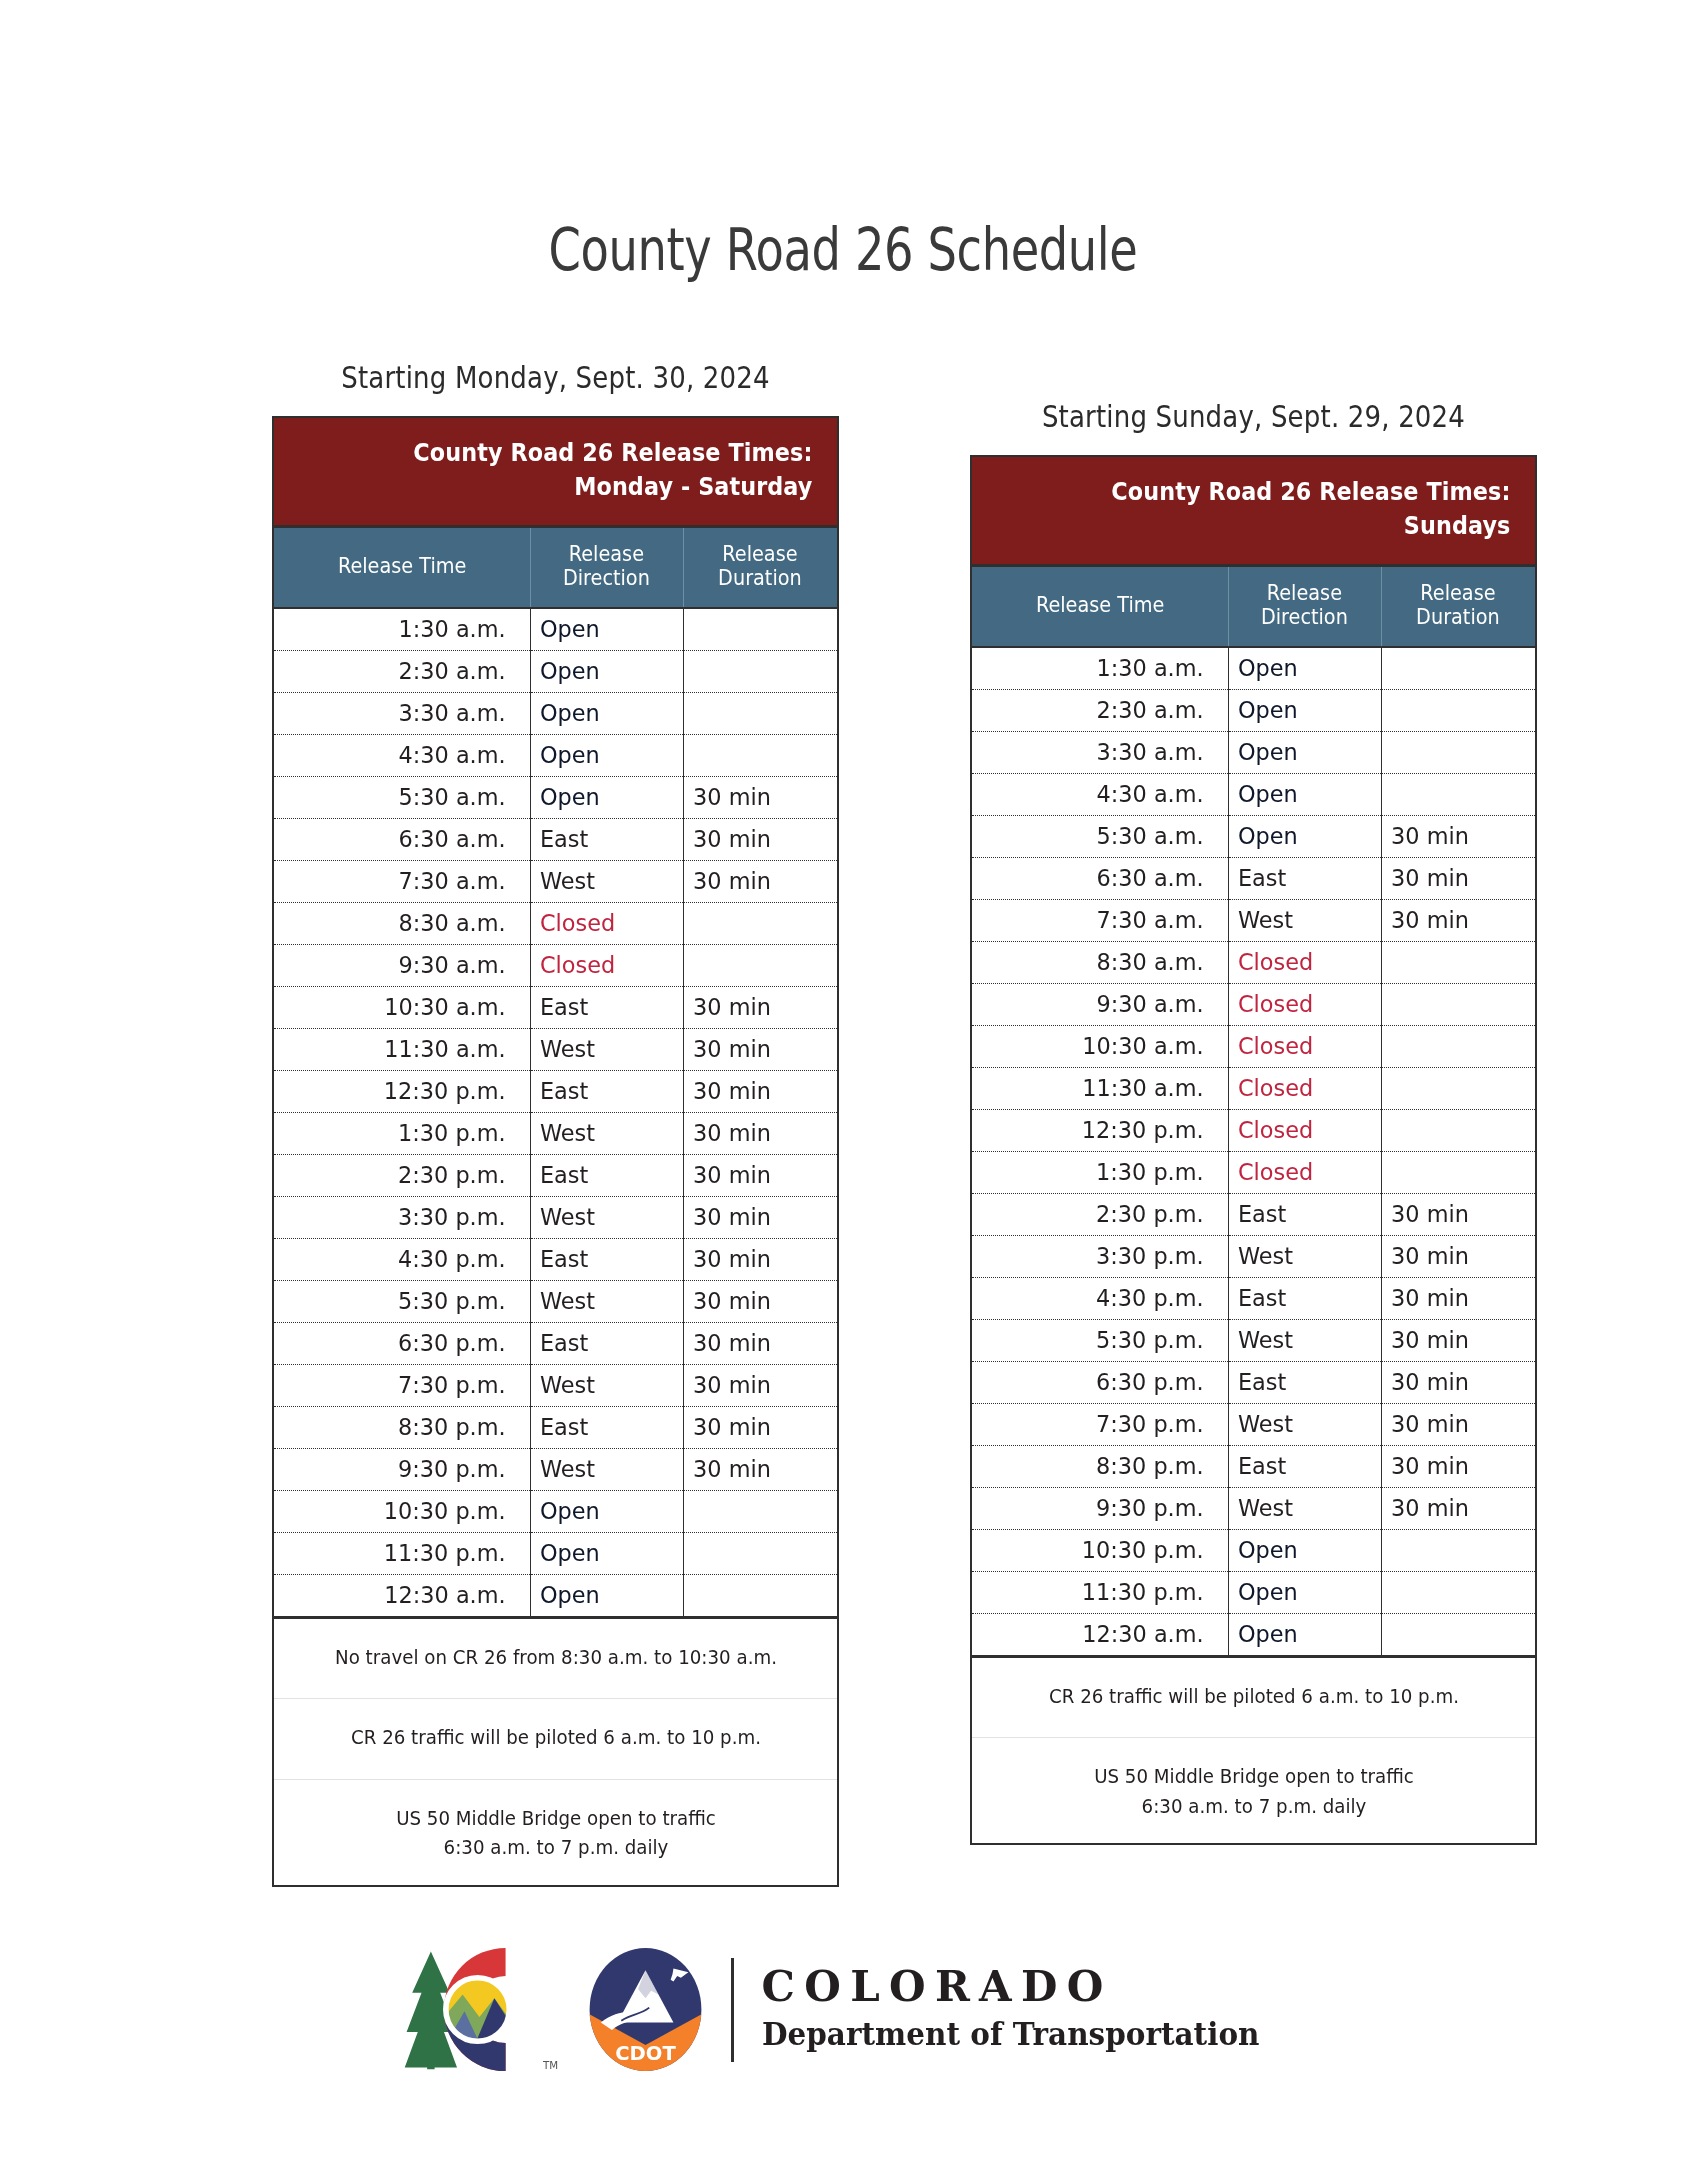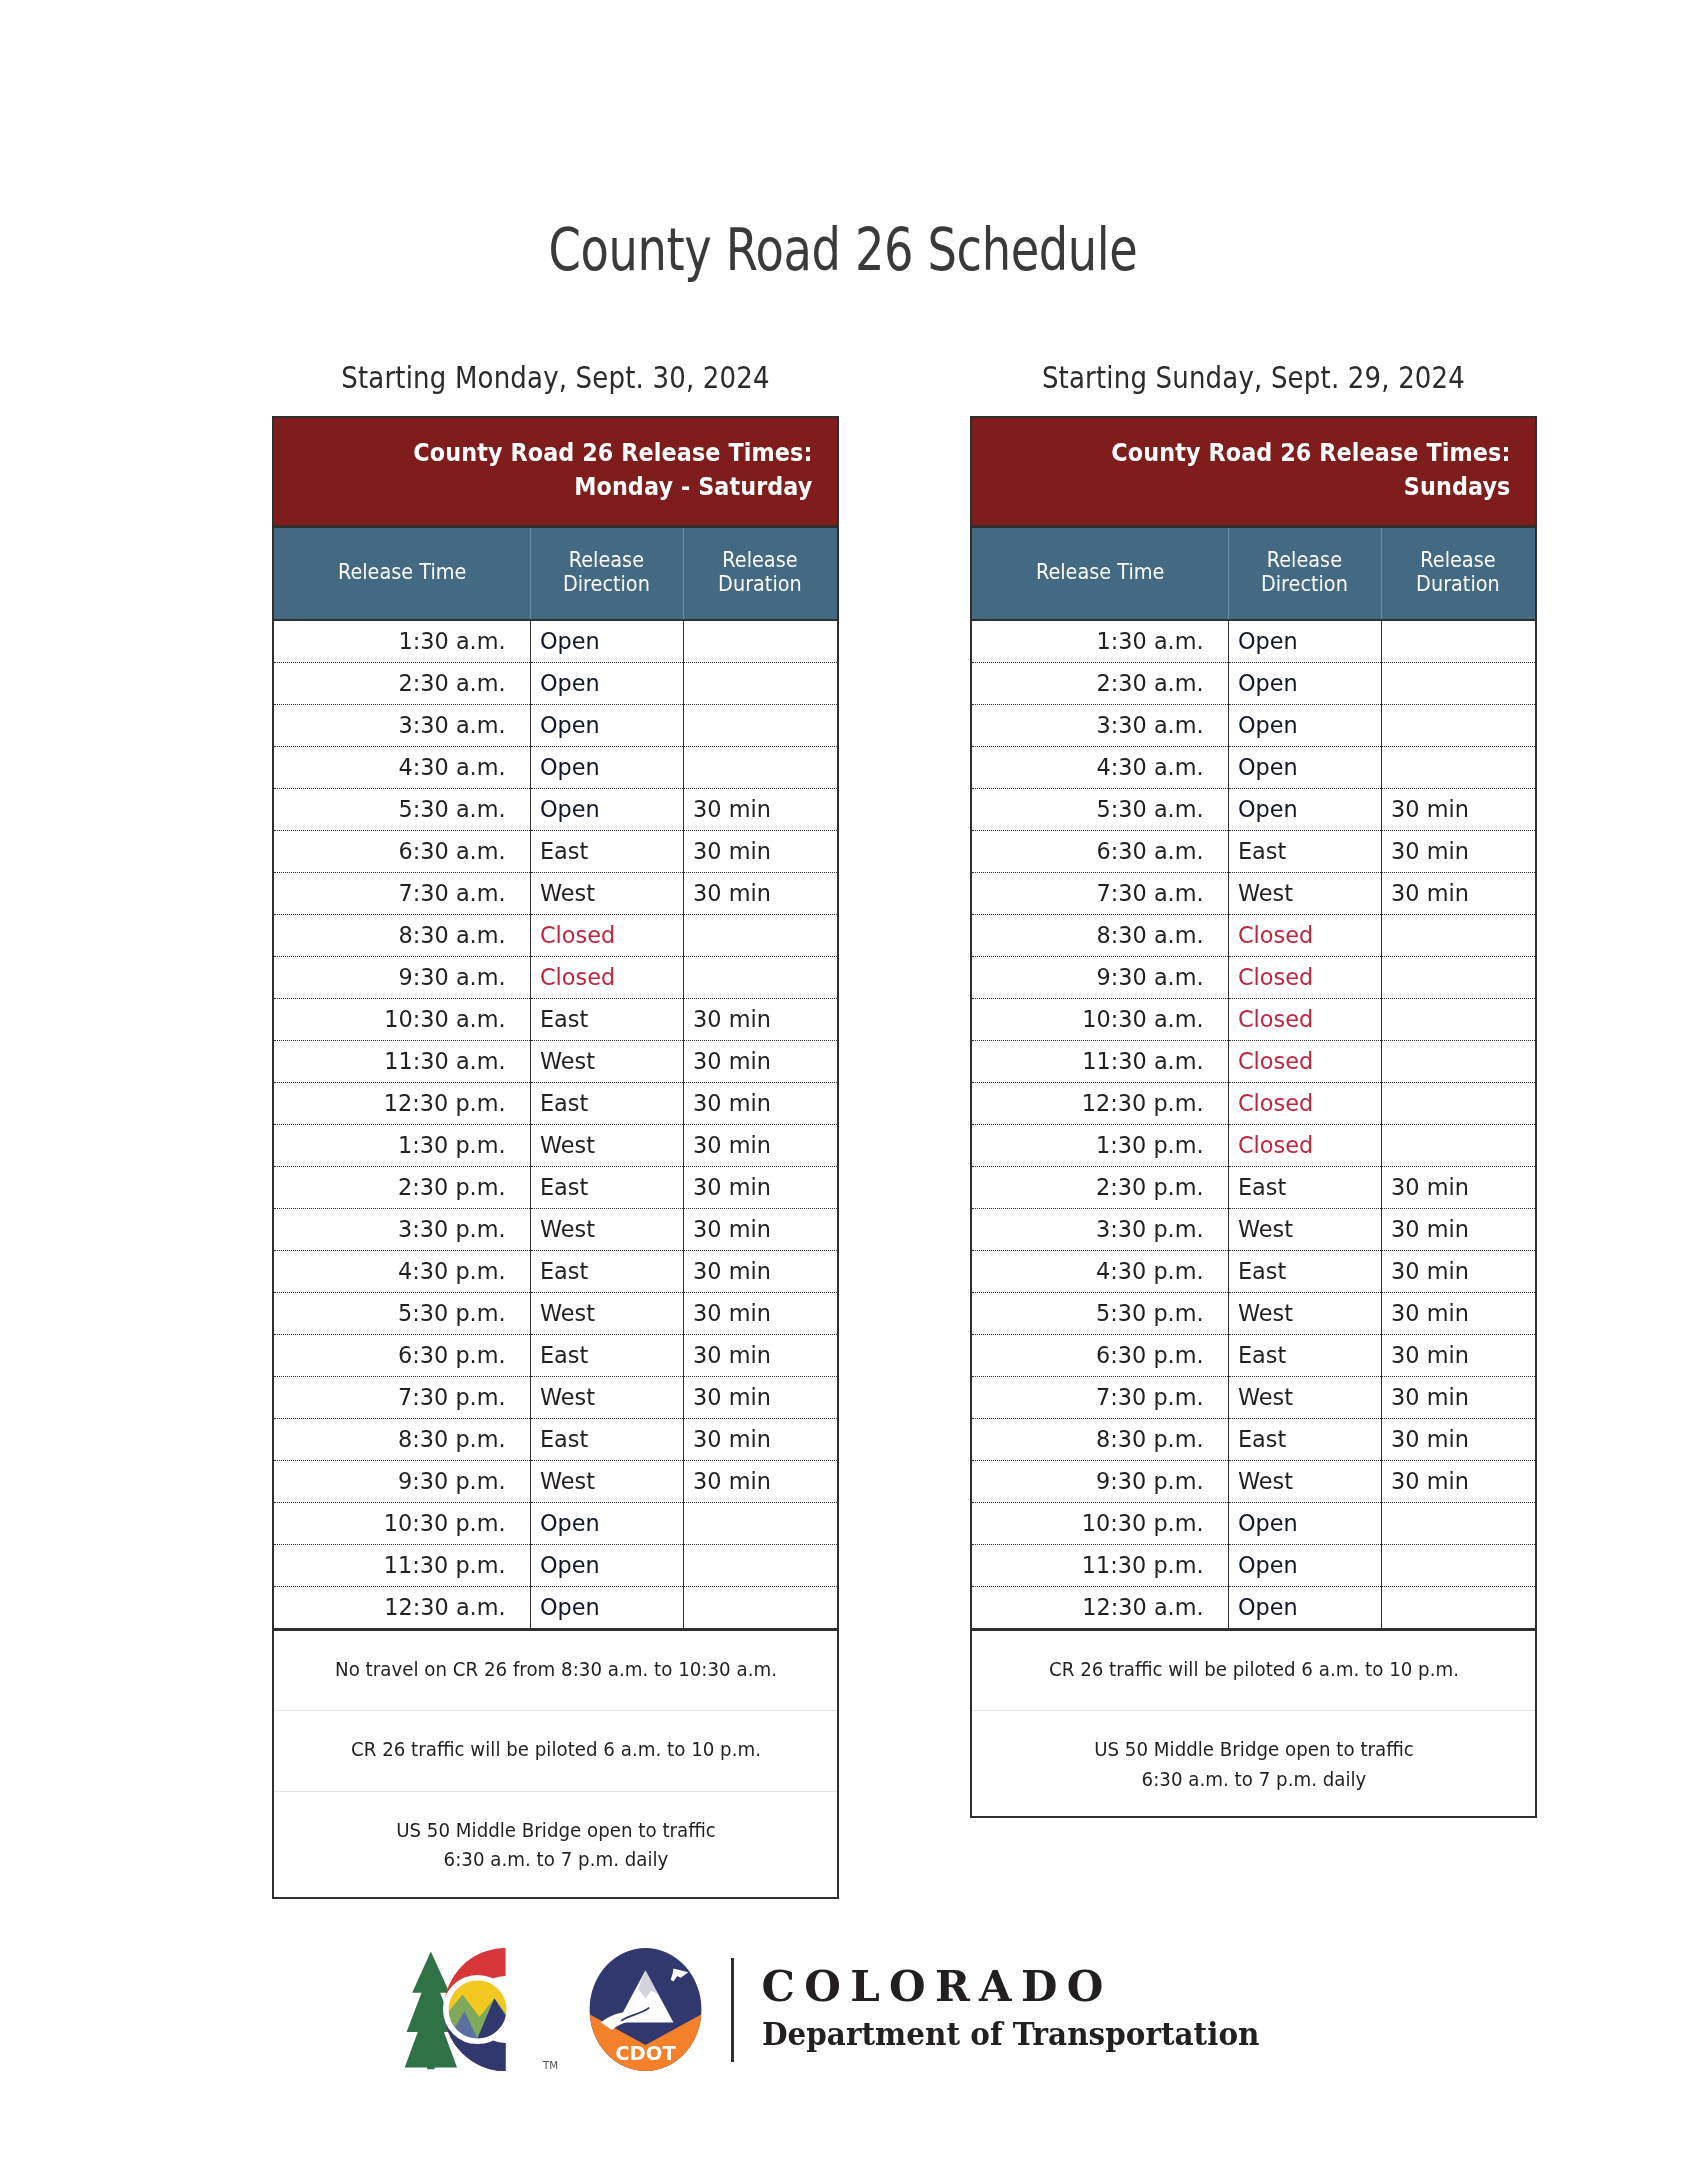--- a/index.html
+++ b/index.html
@@ -44,21 +44,21 @@
     width: 1686px;
     height: 2182px;
   }
 
   .col {
     position: absolute;
     top: 359px;
     width: 567px;
   }
   .col-left  { left: 272px; }
-  .col-right { left: 970px; }
+  .col-right { left: 970px; margin-top: 39px; }
 
   .col-caption {
     font-size: 31px;
     color: #2b2b2b;
     text-align: center;
     margin: 0 0 20.5px 0;
     white-space: nowrap;
     transform: scaleX(0.84);
     transform-origin: center;
     letter-spacing: 0.2px;
@@ -92,21 +92,21 @@
   .title-band .ln { display: block; transform: scaleX(0.93); }
 
   .col-head {
     background: #436a82;
     color: #ffffff;
     font-size: 21.4px;
     font-weight: 400;
     text-align: center;
     vertical-align: middle;
     padding: 7.5px 3.7px 9.3px 3.7px;
-    height: 92px;
+    height: 80px;
     border-right: 0.9px solid #6e90a5;
     border-bottom: 2.8px solid #2f2f2f;
     line-height: 1.15;
   }
   .col-head:last-child { border-right: none; }
   .col-head .ln { display: block; transform: scaleX(0.9); }
 
   tbody td {
     font-size: 22.4px;
     height: 41px;

